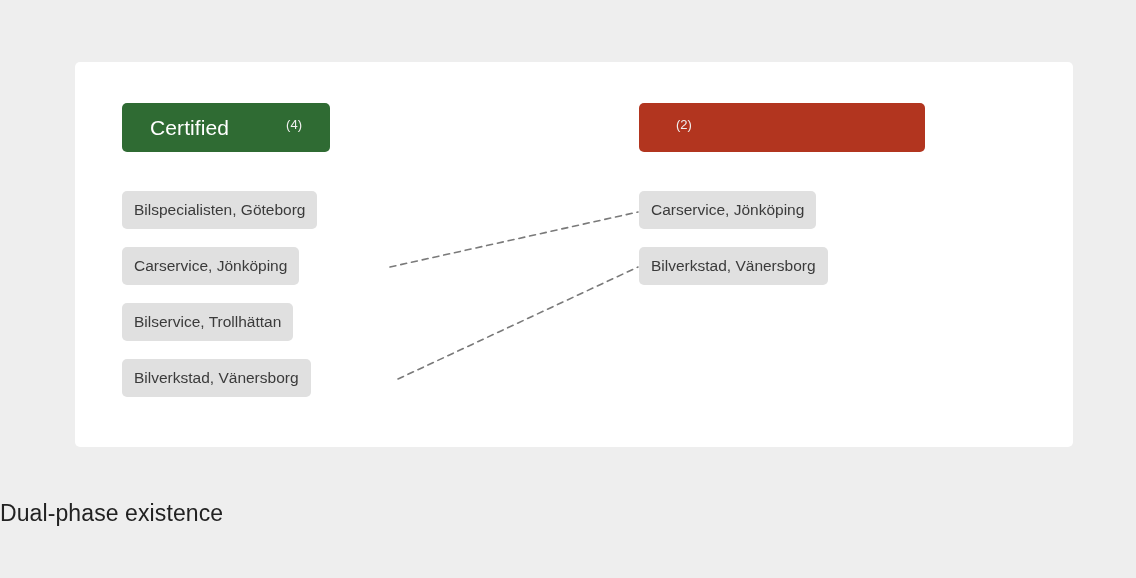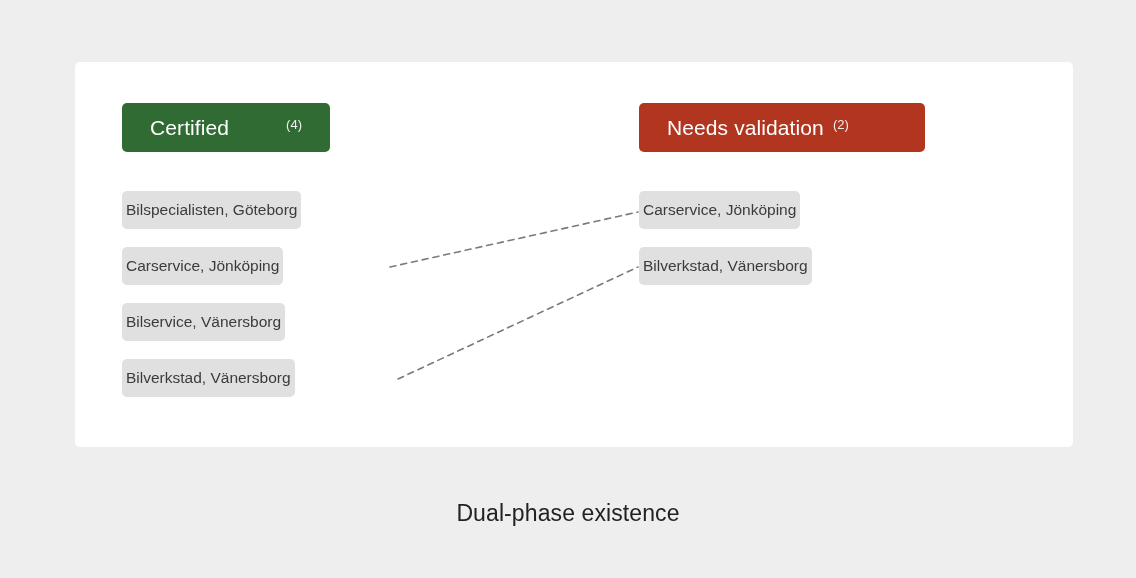--- a/index.html
+++ b/index.html
@@ -77,42 +77,42 @@
     align-items: flex-start;
     gap: 18px;
   }
   .item-pill {
     background: #e0e0e0;
     border-radius: 5px;
     height: 38px;
     box-sizing: border-box;
     display: inline-flex;
     align-items: center;
-    padding: 0 4px;
+    padding: 0 12px;
     font-size: 15.5px;
     color: #3b3b3b;
     white-space: nowrap;
   }
 
   
   #connectors {
     position: absolute;
     left: 0; top: 0;
     width: 998px;
     height: 385px;
     pointer-events: none;
   }
 
   
   #caption {
     position: absolute;
     left: 0;
     top: 500px;
     width: 1136px;
-    text-align: center;
+    text-align: left;
     font-size: 23px;
     color: #222222;
     letter-spacing: .1px;
   }
 </style>
 </head>
 <body>
 
 <div id="stage">
 
@@ -124,28 +124,27 @@
     </svg>
 
     <div class="column" id="column-left">
       <div class="col-header green">
         <span class="col-header-label">Certified</span>
         <span class="col-header-count">(4)</span>
       </div>
       <div class="item-list">
         <div class="item-pill">Bilspecialisten, Göteborg</div>
         <div class="item-pill">Carservice, Jönköping</div>
-        <div class="item-pill">Bilservice, Vänersborg</div>
+        <div class="item-pill">Bilservice, Trollhättan</div>
         <div class="item-pill">Bilverkstad, Vänersborg</div>
       </div>
     </div>
 
     <div class="column" id="column-right">
       <div class="col-header red">
-        <span class="col-header-label">Needs validation</span>
         <span class="col-header-count">(2)</span>
       </div>
       <div class="item-list">
         <div class="item-pill">Carservice, Jönköping</div>
         <div class="item-pill">Bilverkstad, Vänersborg</div>
       </div>
     </div>
 
   </div>
 

